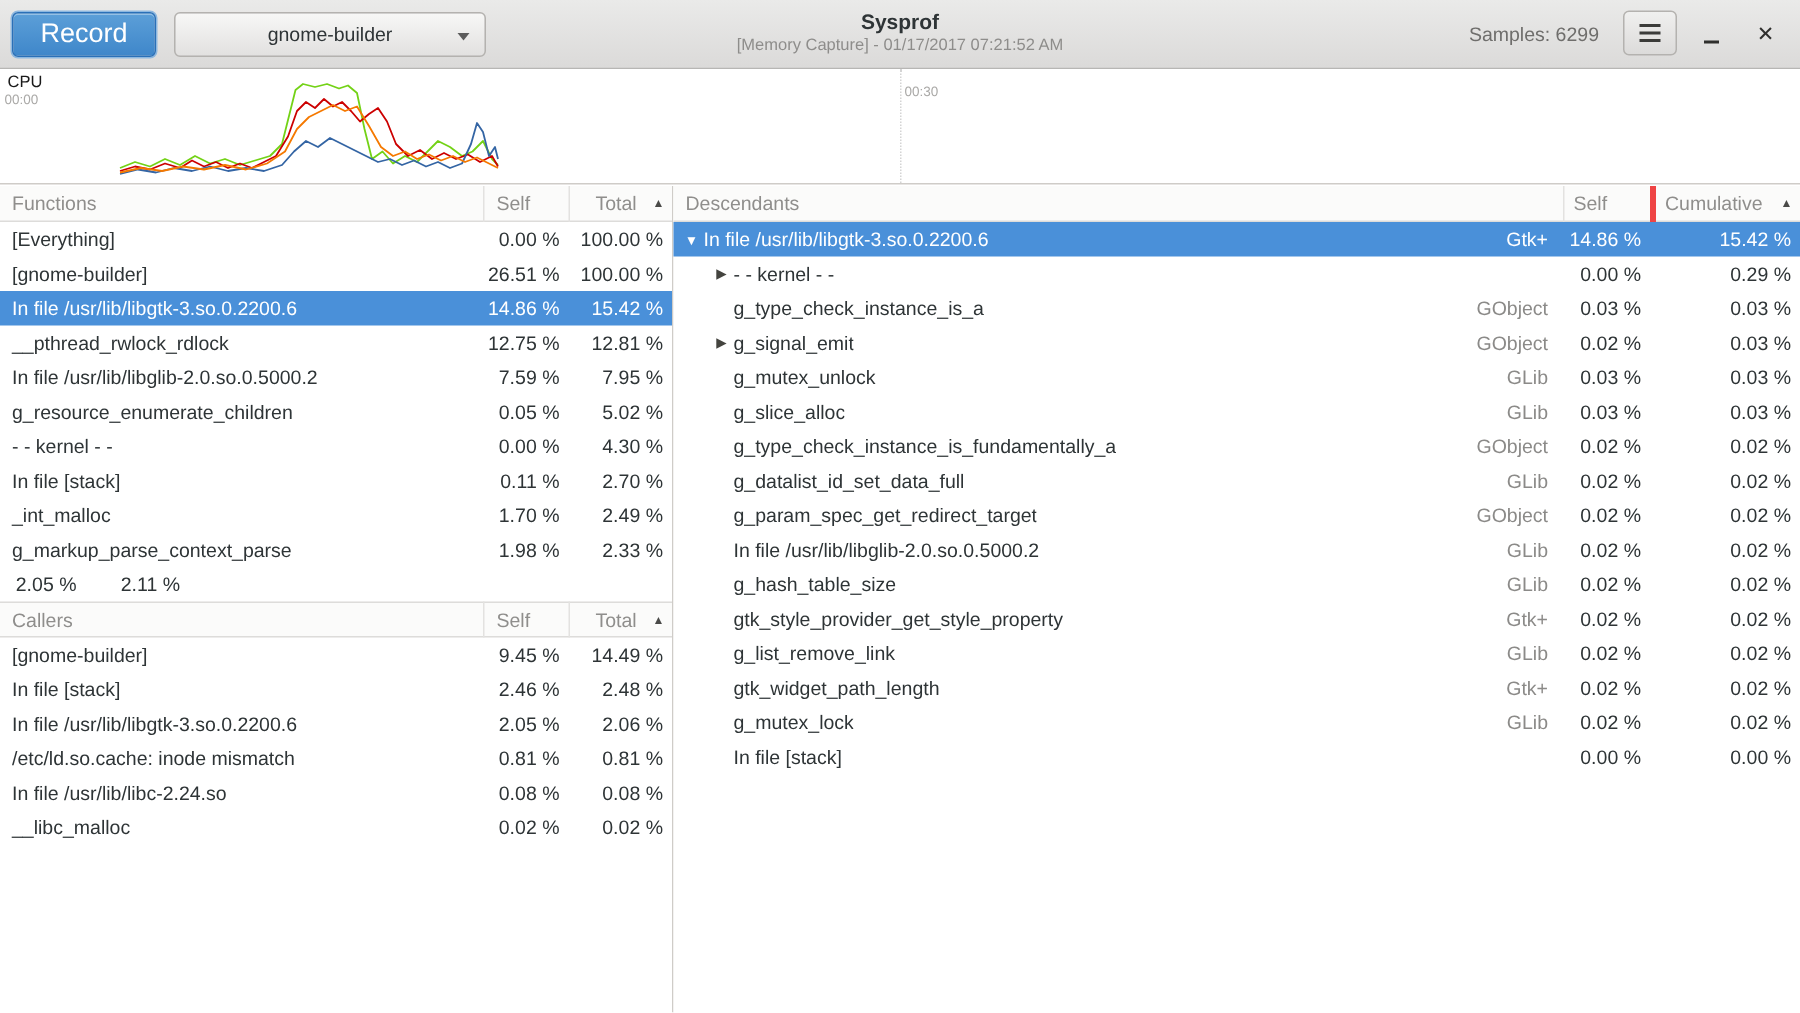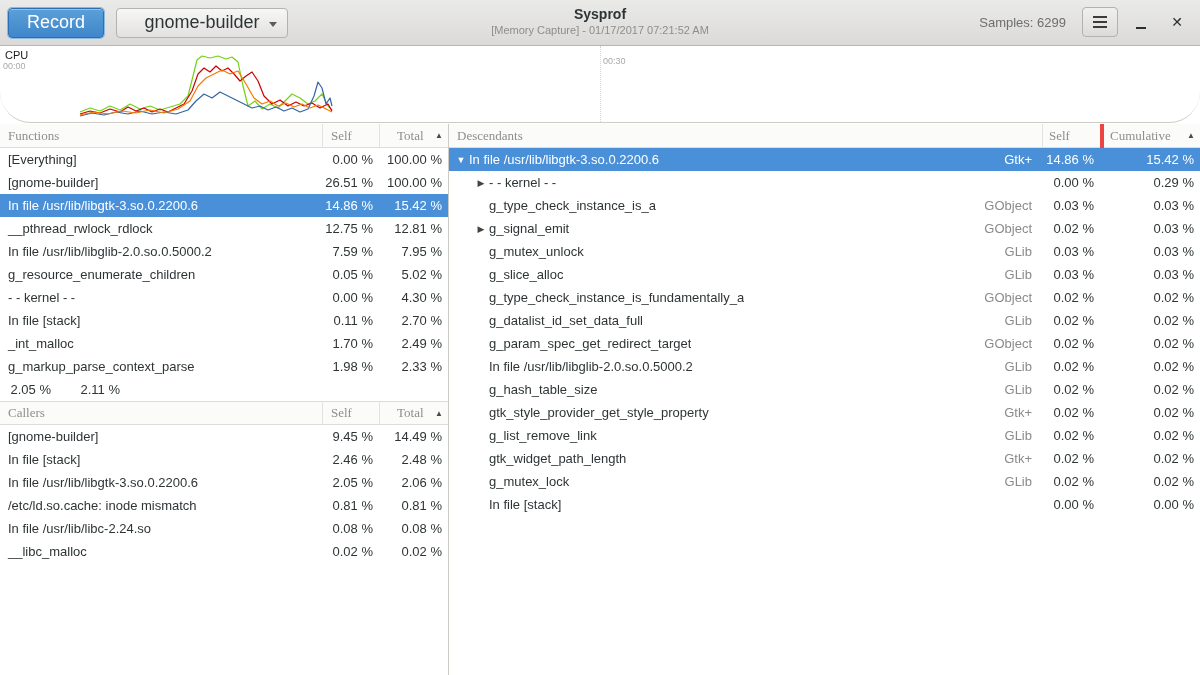--- a/index.html
+++ b/index.html
@@ -8,23 +8,23 @@
   .window { position:relative; width:1200px; height:675px; background:#fff; }
 
   
   .headerbar { position:absolute; top:0; left:0; right:0; height:46px;
     background:linear-gradient(to bottom,#eaeae9,#dbdad9);
     border-bottom:1px solid #b7b6b4; display:flex; align-items:center; }
   .record-btn { margin-left:8px; width:96px; height:30px; border-radius:4px;
     border:1px solid #2a70b8; background:linear-gradient(to bottom,#5c9fd8,#3f87ca);
     color:#ffffff; font-size:18px; font-family:inherit; cursor:pointer;
     box-shadow:inset 0 1px rgba(255,255,255,.35), 0 0 0 1px #8db8e0; }
-  .target-btn { margin-left:12px; width:172px; height:30px; border-radius:4px;
+  .target-btn { margin-left:12px; width:208px; height:30px; border-radius:4px;
     border:1px solid #b4b2af; background:linear-gradient(to bottom,#f7f7f6,#e2e1e0);
-    color:#2e3436; font-size:18px; font-family:inherit; cursor:pointer;
+    color:#2e3436; font-size:13px; font-family:inherit; cursor:pointer;
     display:flex; align-items:center; justify-content:center; position:relative; }
   .dd-arrow { position:absolute; right:10px; top:13px; width:0; height:0;
     border-left:4px solid transparent; border-right:4px solid transparent;
     border-top:5px solid #5c5c5c; }
   .titles { position:absolute; left:0; right:0; top:6px; text-align:center; pointer-events:none; }
   .title { font-size:14px; font-weight:bold; color:#2e3436; line-height:17px; }
   .subtitle { font-size:11px; color:#8e8d8b; line-height:14px; }
   .hb-right { position:absolute; right:10px; top:0; height:44px; display:flex; align-items:center; gap:10px; }
   .samples { font-size:13px; color:#6f6e6c; margin-right:6px; }
   .menu-btn { width:36px; height:30px; border-radius:4px; border:1px solid #b4b2af;
@@ -32,35 +32,35 @@
     display:flex; align-items:center; justify-content:center; }
   .hamburger-icon { display:flex; flex-direction:column; gap:3px; }
   .hamburger-icon i { display:block; width:14px; height:2px; background:#3b3b39; }
   .win-btn { width:26px; height:30px; border:none; background:transparent; cursor:pointer;
     display:flex; align-items:center; justify-content:center; color:#2f2f2d; }
   .min-icon { display:block; width:10px; height:2px; background:#2f2f2d; margin-top:12px; }
   .close-glyph { font-size:14px; line-height:14px; color:#2f2f2d; }
 
   
   .graph { position:absolute; top:46px; left:0; right:0; height:77px; background:#ffffff;
-    border-bottom:1px solid #cfccc8;border-radius:31px; }
+    border-bottom:1px solid #cfccc8; }
   .graph svg { position:absolute; inset:0; width:1200px; height:77px; }
   .midline { position:absolute; left:600px; top:0; bottom:0; border-left:1px dotted #d4d4d4; }
   .cpu-label { position:absolute; left:5px; top:3px; font-size:11px; color:#1a1a1a; }
   .t0 { position:absolute; left:3px; top:15px; font-size:9px; color:#aaa9a7; }
   .t30 { position:absolute; left:603px; top:10px; font-size:9px; color:#aaa9a7; }
 
   
   .content { position:absolute; top:124px; left:0; right:0; bottom:0; display:flex; }
   .left-pane { width:449px; border-right:1px solid #cfccc8; background:#fff; }
   .right-pane { flex:1; background:#fff; }
 
   .thead { display:flex; height:24px; align-items:center; background:#fbfbfa;
     border-bottom:1px solid #dddcda; font-size:13px; color:#8f8e8c; }
-  .thead .th { height:24px; display:flex; align-items:center;font-family:Liberation Serif, serif; }
+  .thead .th { height:24px; display:flex; align-items:center; }
   .th.name { flex:1; padding-left:8px; min-width:0; }
   .left-pane .th.self { width:57px; border-left:1px solid #e3e2e0; padding-left:8px; }
   .left-pane .th.total { width:69px; border-left:1px solid #e3e2e0; padding-left:17px; position:relative; }
   .right-pane .th.self { width:58px; border-left:1px solid #e3e2e0; padding-left:6px; }
   .right-pane .th.cum { width:100px; border-left:4px solid #ef4444; padding-left:6px; position:relative; }
   .sort { position:absolute; right:5px; font-size:8px; color:#4a4a48; }
   .callers-head { border-top:1px solid #dddcda; }
 
   .rows { display:block; }
   .fn-rows { height:253px; overflow:hidden; }

